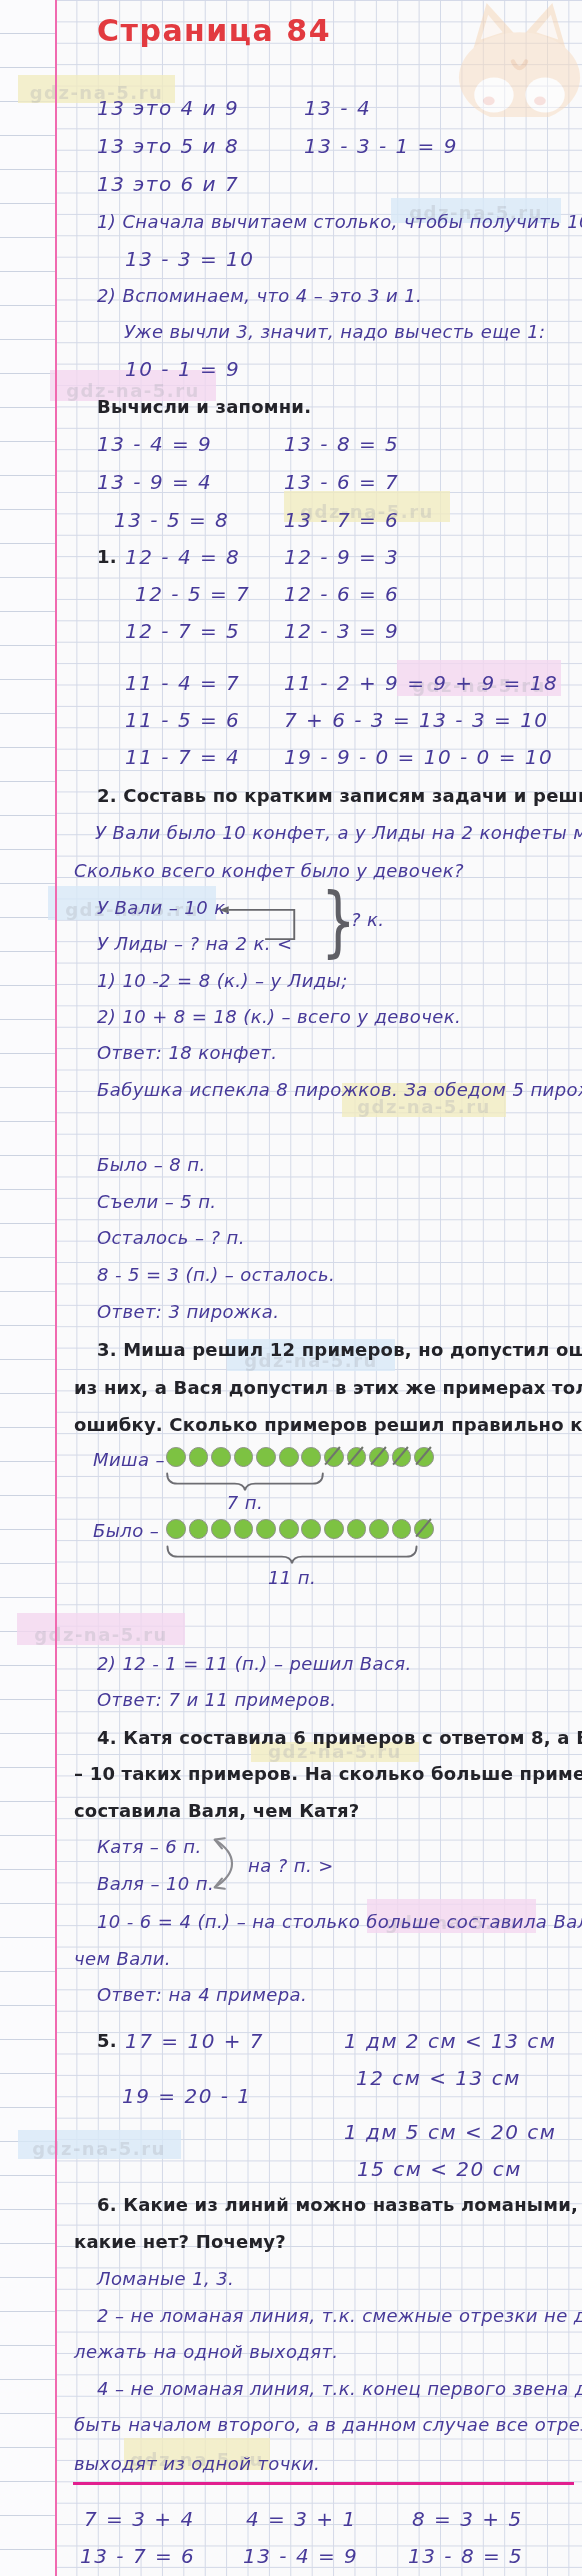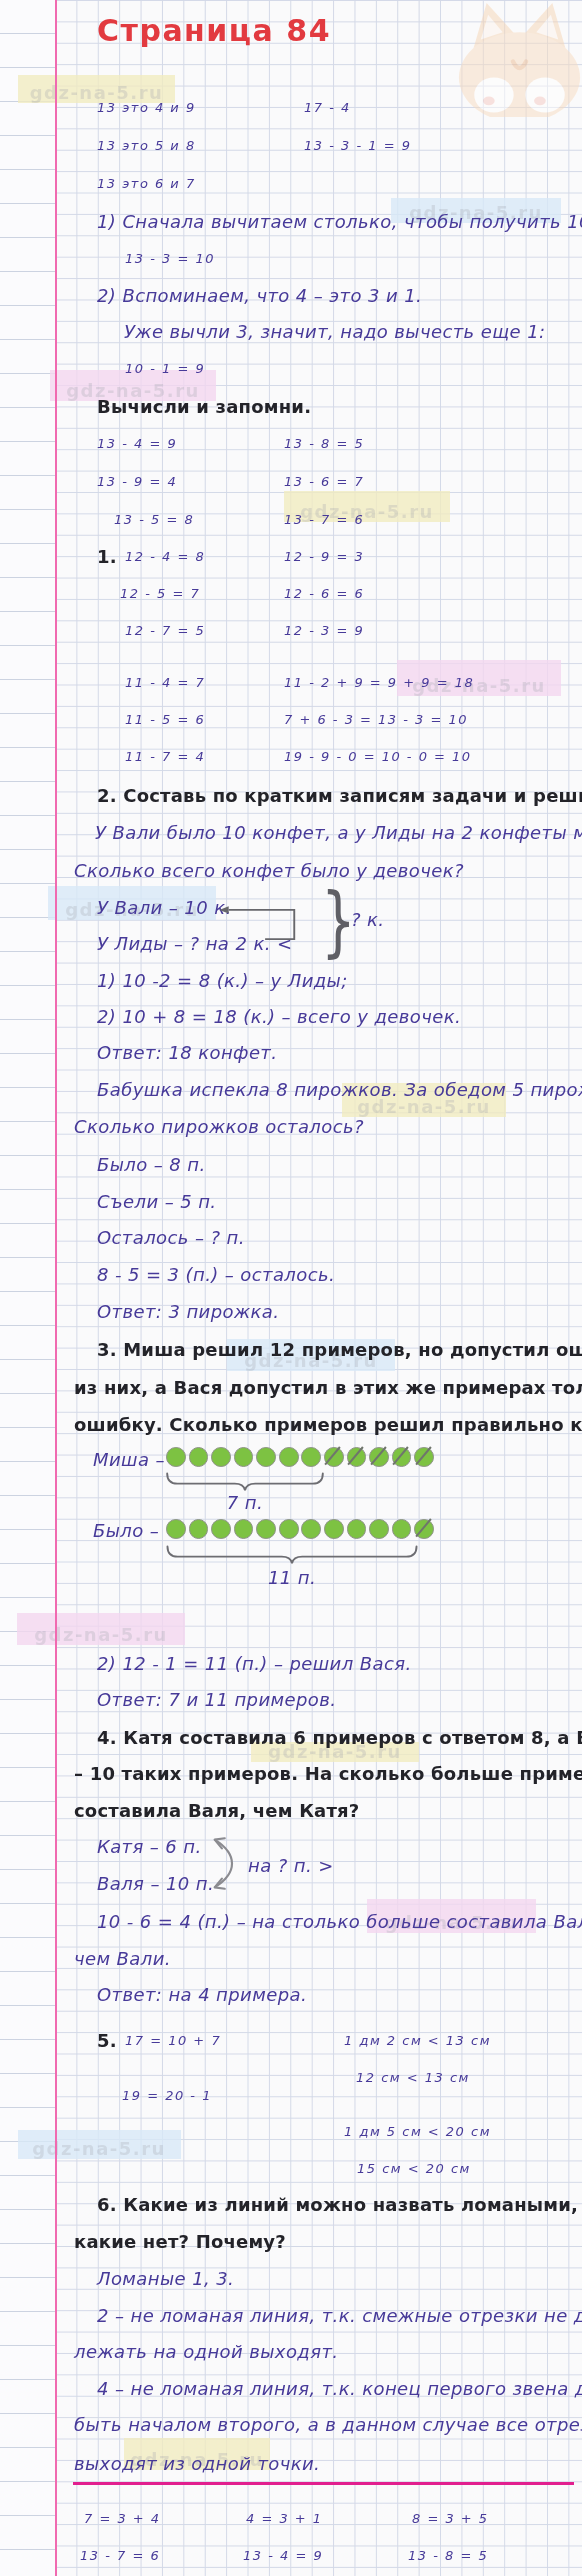--- a/index.html
+++ b/index.html
@@ -7,21 +7,21 @@
         font-family:"DejaVu Sans",sans-serif}
   .gridbg{position:absolute;left:55px;top:0;right:0;bottom:0;
     background-image:linear-gradient(to right,var(--grid) 0.7px,transparent 0.7px),
                      linear-gradient(to bottom,var(--grid) 0.7px,transparent 0.7px);
     background-size:21.4px 21.4px;opacity:.8}
   .edge{position:absolute;left:0;top:0;width:55px;height:100%;background:#fbfbfd;
     background-image:repeating-linear-gradient(to bottom,transparent 0,transparent 33px,#ccd3e1 33px,#ccd3e1 34px)}
   .marginline{position:absolute;left:55px;top:0;width:2.2px;height:100%;background:var(--margin);z-index:3}
   .ln{position:absolute;white-space:nowrap;line-height:22px;z-index:2}
   .t{font-style:italic;font-size:18px;color:var(--ink);letter-spacing:0.4px}
-  .eq{font-style:italic;font-size:13px;color:var(--ink);letter-spacing:1.5px}
+  .eq{font-style:italic;font-size:20px;color:var(--ink);letter-spacing:1.5px}
   .b{font-weight:700;font-size:18px;color:var(--task);letter-spacing:0.2px}
   .ttl{font-weight:700;font-size:30px;color:var(--title);letter-spacing:1.5px}
   .ctr{text-align:center}
   .wm{position:absolute;z-index:1;opacity:.78;overflow:hidden;display:flex;align-items:flex-end;justify-content:center}
   .wm span{font-weight:700;font-size:18px;letter-spacing:1.5px;color:rgba(135,140,150,.28);white-space:nowrap}
   .wm-y{background:var(--hlyellow)} .wm-p{background:var(--hlpink)} .wm-b{background:var(--hlblue)}
   .dots{position:absolute;display:flex;gap:2.9px;z-index:2}
   .dot{width:19.7px;height:19.7px;border-radius:50%;background:var(--circle);
        border:1.8px solid var(--circleborder);box-sizing:border-box;position:relative;flex:none}
   .dot.x::after{content:"";position:absolute;left:-3.6px;top:7.3px;width:22.6px;height:1.8px;
@@ -88,42 +88,42 @@
     </div>
   <div class="wm wm-b" style="left:17.5px;top:2130px;width:163px;height:29px">
       <span>gdz-na-5.ru</span>
     </div>
   <div class="wm wm-y" style="left:124px;top:2438px;width:146px;height:32px">
       <span>gdz-na-5.ru</span>
     </div>
 
   <div class="ln ttl" style="left:97px;top:20.4px">Страница 84</div>
   <div class="ln eq" style="left:97px;top:97px">13 это 4 и 9</div>
-  <div class="ln eq" style="left:304px;top:97px">17 - 4</div>
+  <div class="ln eq" style="left:304px;top:97px">13 - 4</div>
   <div class="ln eq" style="left:97px;top:135px">13 это 5 и 8</div>
   <div class="ln eq" style="left:304px;top:135px">13 - 3 - 1 = 9</div>
   <div class="ln eq" style="left:97px;top:173px">13 это 6 и 7</div>
   <div class="ln t" style="left:97px;top:211px">1) Сначала вычитаем столько, чтобы получить 10:</div>
   <div class="ln eq" style="left:125px;top:248px">13 - 3 = 10</div>
   <div class="ln t" style="left:97px;top:285px">2) Вспоминаем, что 4 – это 3 и 1.</div>
   <div class="ln t" style="left:124px;top:321px">Уже вычли 3, значит, надо вычесть еще 1:</div>
   <div class="ln eq" style="left:125px;top:358px">10 - 1 = 9</div>
 
   <div class="ln b" style="left:97px;top:396px">Вычисли и запомни.</div>
   <div class="ln eq" style="left:97px;top:433px">13 - 4 = 9</div>
   <div class="ln eq" style="left:284px;top:433px">13 - 8 = 5</div>
   <div class="ln eq" style="left:97px;top:471px">13 - 9 = 4</div>
   <div class="ln eq" style="left:284px;top:471px">13 - 6 = 7</div>
   <div class="ln eq" style="left:114px;top:509px">13 - 5 = 8</div>
   <div class="ln eq" style="left:284px;top:509px">13 - 7 = 6</div>
 
   <div class="ln b" style="left:97px;top:546px">1.</div>
   <div class="ln eq" style="left:125px;top:546px">12 - 4 = 8</div>
   <div class="ln eq" style="left:284px;top:546px">12 - 9 = 3</div>
-  <div class="ln eq" style="left:120px;top:583px">12 - 5 = 7</div>
+  <div class="ln eq" style="left:135px;top:583px">12 - 5 = 7</div>
   <div class="ln eq" style="left:284px;top:583px">12 - 6 = 6</div>
   <div class="ln eq" style="left:125px;top:620px">12 - 7 = 5</div>
   <div class="ln eq" style="left:284px;top:620px">12 - 3 = 9</div>
   <div class="ln eq" style="left:125px;top:672px">11 - 4 = 7</div>
   <div class="ln eq" style="left:284px;top:672px">11 - 2 + 9 = 9 + 9 = 18</div>
   <div class="ln eq" style="left:125px;top:709px">11 - 5 = 6</div>
   <div class="ln eq" style="left:284px;top:709px">7 + 6 - 3 = 13 - 3 = 10</div>
   <div class="ln eq" style="left:125px;top:746px">11 - 7 = 4</div>
   <div class="ln eq" style="left:284px;top:746px">19 - 9 - 0 = 10 - 0 = 10</div>
 
@@ -135,21 +135,20 @@
   <svg class="abs" style="left:217px;top:904px" width="86" height="41" viewBox="0 0 118 56">
     <path d="M16,8 H106 V48 H66" fill="none" stroke="#67676c" stroke-width="2.6"></path>
     <polygon points="16,3 3,8 16,13" fill="#67676c"></polygon>
   </svg>
   <div class="ln brace2" style="left:321px;top:883px">}</div>
   <div class="ln t" style="left:351px;top:909px">? к.</div>
   <div class="ln t" style="left:97px;top:970px">1) 10 -2 = 8 (к.) – у Лиды;</div>
   <div class="ln t" style="left:97px;top:1006px">2) 10 + 8 = 18 (к.) – всего у девочек.</div>
   <div class="ln t" style="left:97px;top:1042px">Ответ: 18 конфет.</div>
   <div class="ln t" style="left:97px;top:1079px">Бабушка испекла 8 пирожков. За обедом 5 пирожков съели.</div>
-  <div class="ln t" style="left:74px;top:1116px">Сколько пирожков осталось?</div>
   <div class="ln t" style="left:97px;top:1154px">Было – 8 п.</div>
   <div class="ln t" style="left:97px;top:1191px">Съели – 5 п.</div>
   <div class="ln t" style="left:97px;top:1227px">Осталось – ? п.</div>
   <div class="ln t" style="left:97px;top:1264px">8 - 5 = 3 (п.) – осталось.</div>
   <div class="ln t" style="left:97px;top:1301px">Ответ: 3 пирожка.</div>
 
   <div class="ln b" style="left:97px;top:1339px">3. Миша решил 12 примеров, но допустил ошибки в 5</div>
   <div class="ln b" style="left:74px;top:1377px">из них, а Вася допустил в этих же примерах только 1</div>
   <div class="ln b" style="left:74px;top:1414px">ошибку. Сколько примеров решил правильно каждый из них?</div>
 

